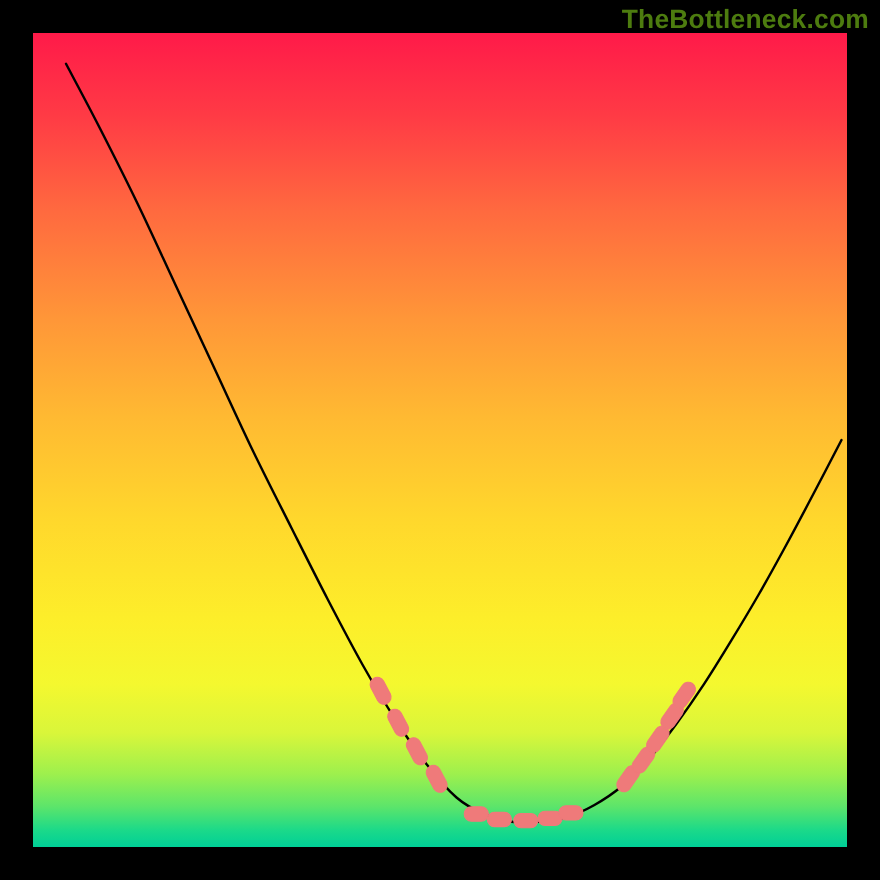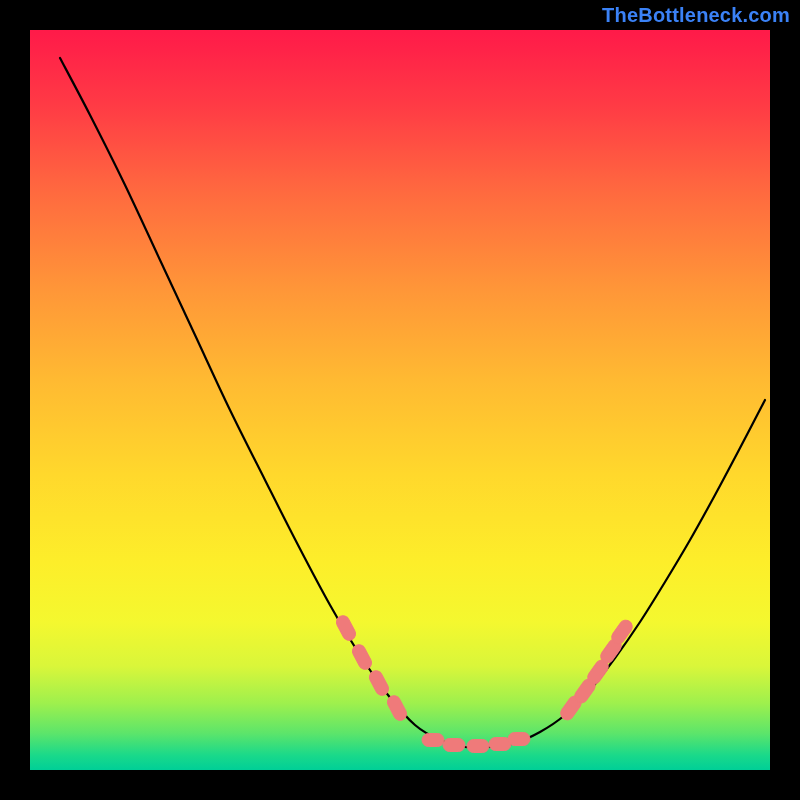--- a/index.html
+++ b/index.html
@@ -38,23 +38,23 @@
       #5de56a 95%,
       #1ad98a 98%,
       #00cf97 100%
     );
   }
   .watermark {
     position: absolute;
     top: 4px;
     right: 10px;
     font-family: Arial, Helvetica, sans-serif;
-    font-size: 20px;
+    font-size: 24px;
     font-weight: 600;
-    color: #3b82f6;
+    color: #4d7c0f;
     letter-spacing: 0.2px;
     user-select: none;
   }
   svg.overlay {
     position: absolute;
     left: 0;
     top: 0;
     width: 740px;
     height: 740px;
     overflow: visible;

